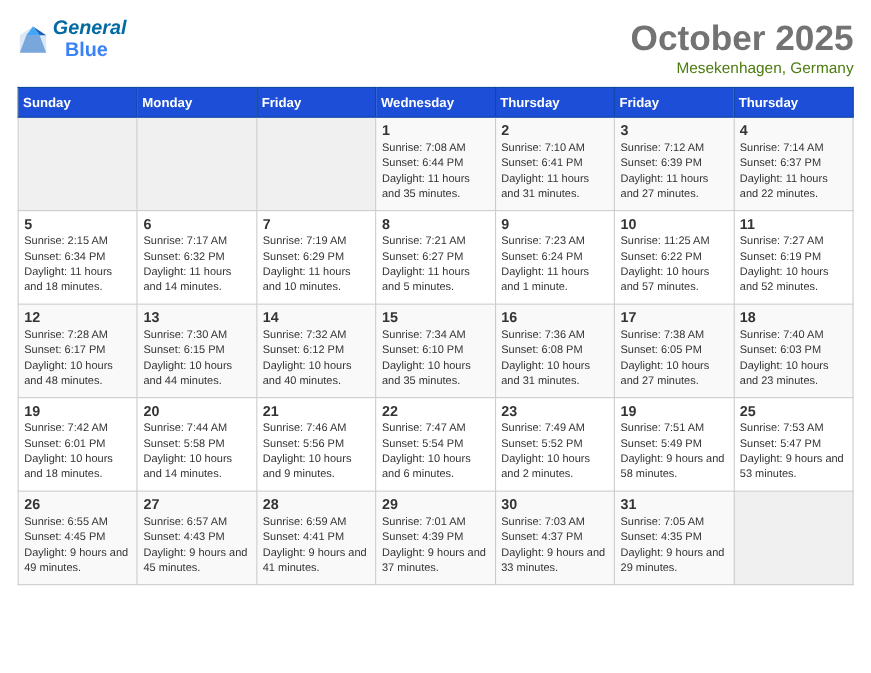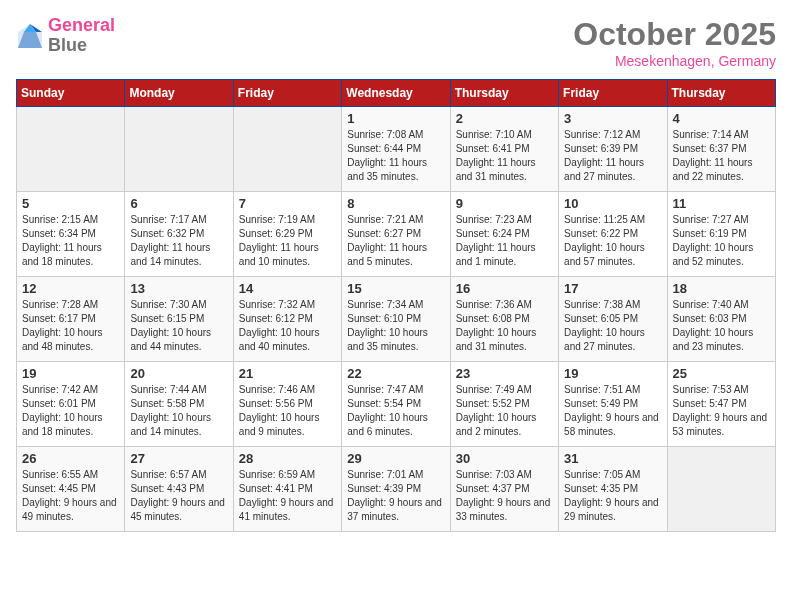--- a/index.html
+++ b/index.html
@@ -19,45 +19,45 @@
     .logo {
       display: flex;
       align-items: center;
       gap: 4px;
     }
     .logo-text {
       font-size: 18px;
       font-weight: bold;
       line-height: 1.1;
     }
-    .logo-general { color: #ec4899; }
-    .logo-blue { color: #737373; }
+    .logo-general { color: #0369a1; font-style: italic; }
+    .logo-blue { color: #3b82f6; margin-left: 11px; }
     .logo-icon {
       width: 28px;
       height: 28px;
     }
     .title-block {
       text-align: right;
     }
     .month-title {
       font-size: 32px;
       font-weight: bold;
       color: #737373;
     }
     .subtitle {
       font-size: 14px;
-      color: #ec4899;
+      color: #4d7c0f;
     }
     table {
       width: 100%;
       border-collapse: collapse;
       font-size: 11px;
     }
     thead tr th {
-      background: #b91c1c;
+      background: #1d4ed8;
       color: #fff;
       padding: 6px 4px;
       text-align: left;
       font-size: 12px;
       font-weight: bold;
       border: 1px solid #0d47a1;
     }
     tbody tr td {
       border: 1px solid #ccc;
       vertical-align: top;

